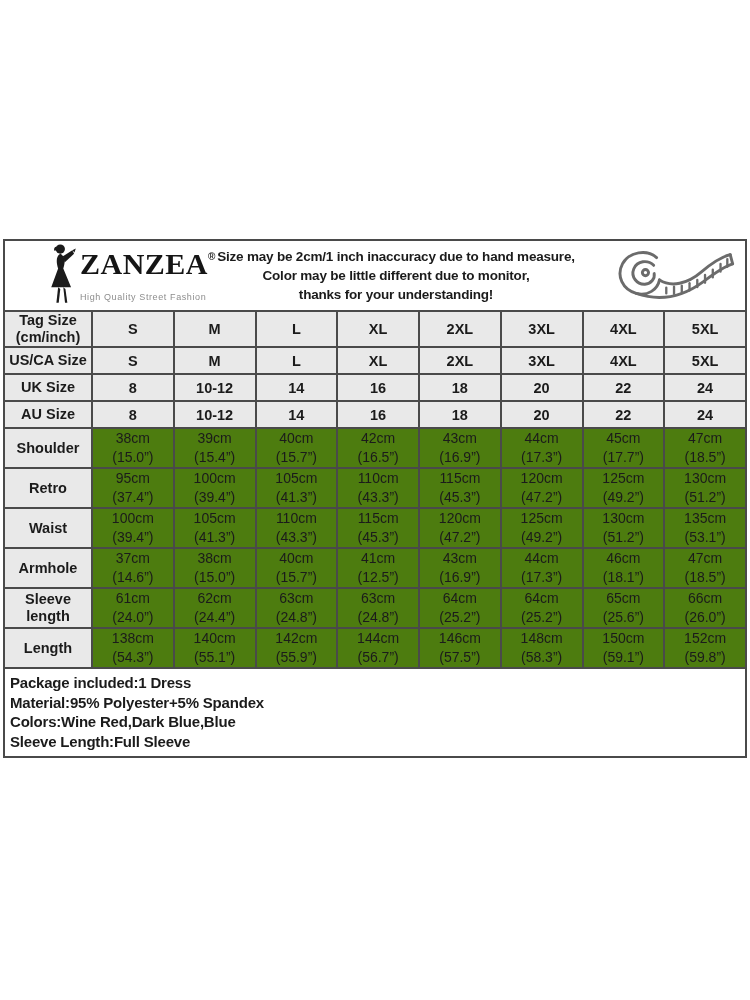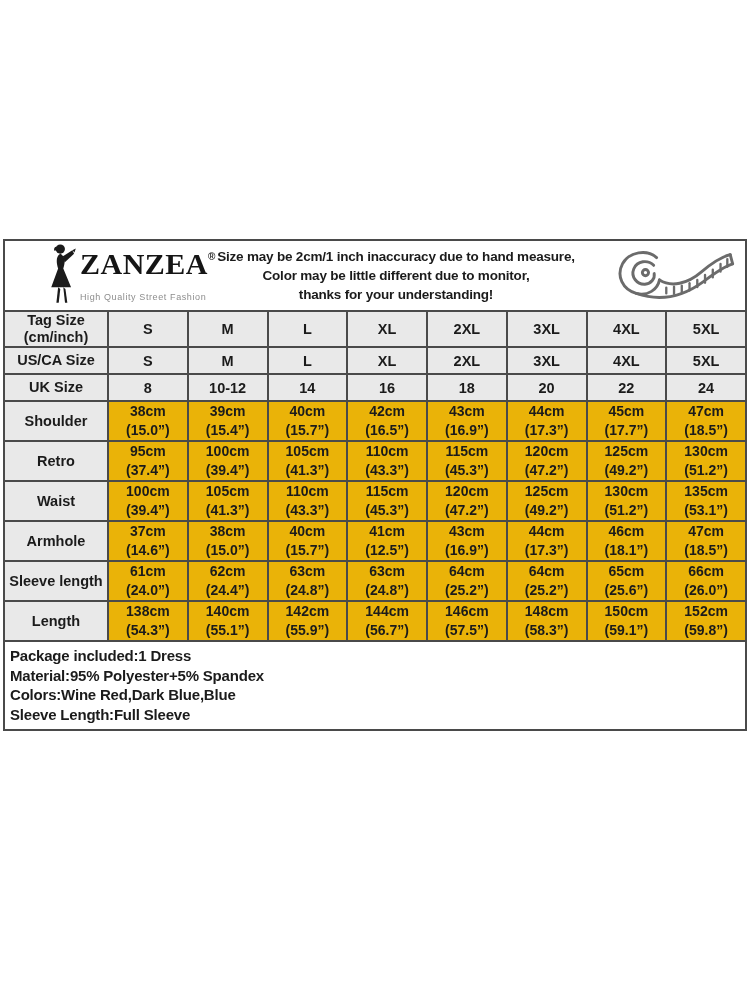--- a/index.html
+++ b/index.html
@@ -71,35 +71,35 @@
     width: 100%;
     margin-top: -2px;
   }
   .size-table th, .size-table td {
     border: 2px solid #4a4a4a;
     text-align: center;
     vertical-align: middle;
     padding: 0 2px;
   }
   .size-table th {
-    width: 104px;
+    width: 88px;
     background: #e9e9e9;
     font-weight: bold;
     font-size: 14.5px;
     line-height: 17px;
     white-space: pre-line;
   }
   td.size-cell {
     background: #e9e9e9;
     font-weight: bold;
     font-size: 14.5px;
   }
   td.measure-cell {
-    background: #eab308;
-    font-weight: bold;
+    background: #4d7c0f;
+    font-weight: normal;
     font-size: 14px;
     line-height: 19px;
     white-space: pre-line;
   }
   tr.size-row { height: 27px; }
   tr.tag-row { height: 36px; }
   tr.measure-row { height: 38px; }
   
   .footer-box {
     border: 2px solid #4a4a4a;
@@ -196,20 +196,31 @@
           <th>UK Size</th>
           <td class="size-cell">8</td>
           <td class="size-cell">10-12</td>
           <td class="size-cell">14</td>
           <td class="size-cell">16</td>
           <td class="size-cell">18</td>
           <td class="size-cell">20</td>
           <td class="size-cell">22</td>
           <td class="size-cell">24</td>
         </tr>
+        <tr class="size-row">
+          <th>AU Size</th>
+          <td class="size-cell">8</td>
+          <td class="size-cell">10-12</td>
+          <td class="size-cell">14</td>
+          <td class="size-cell">16</td>
+          <td class="size-cell">18</td>
+          <td class="size-cell">20</td>
+          <td class="size-cell">22</td>
+          <td class="size-cell">24</td>
+        </tr>
         <tr class="measure-row">
           <th>Shoulder</th>
           <td class="measure-cell">38cm
 (15.0”)</td>
           <td class="measure-cell">39cm
 (15.4”)</td>
           <td class="measure-cell">40cm
 (15.7”)</td>
           <td class="measure-cell">42cm
 (16.5”)</td>

